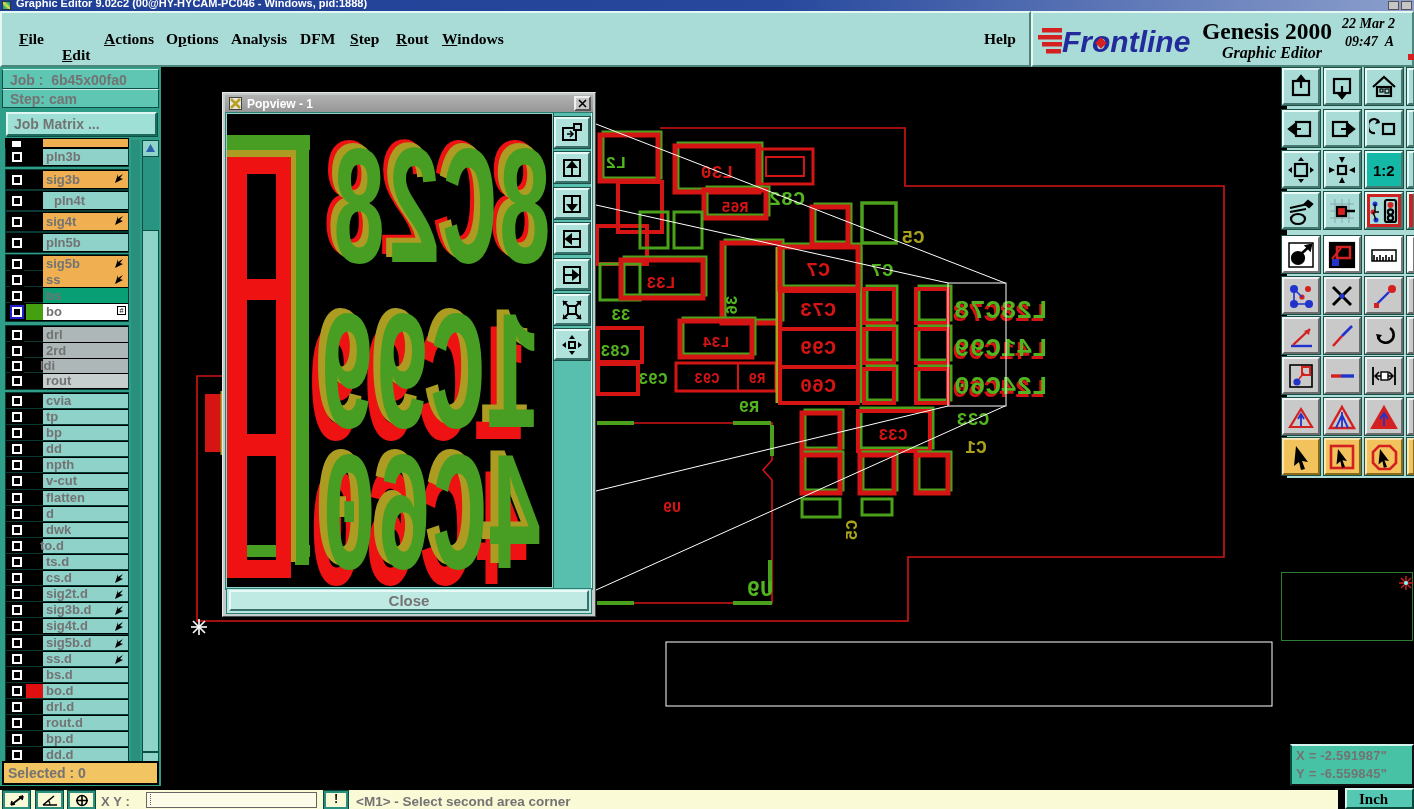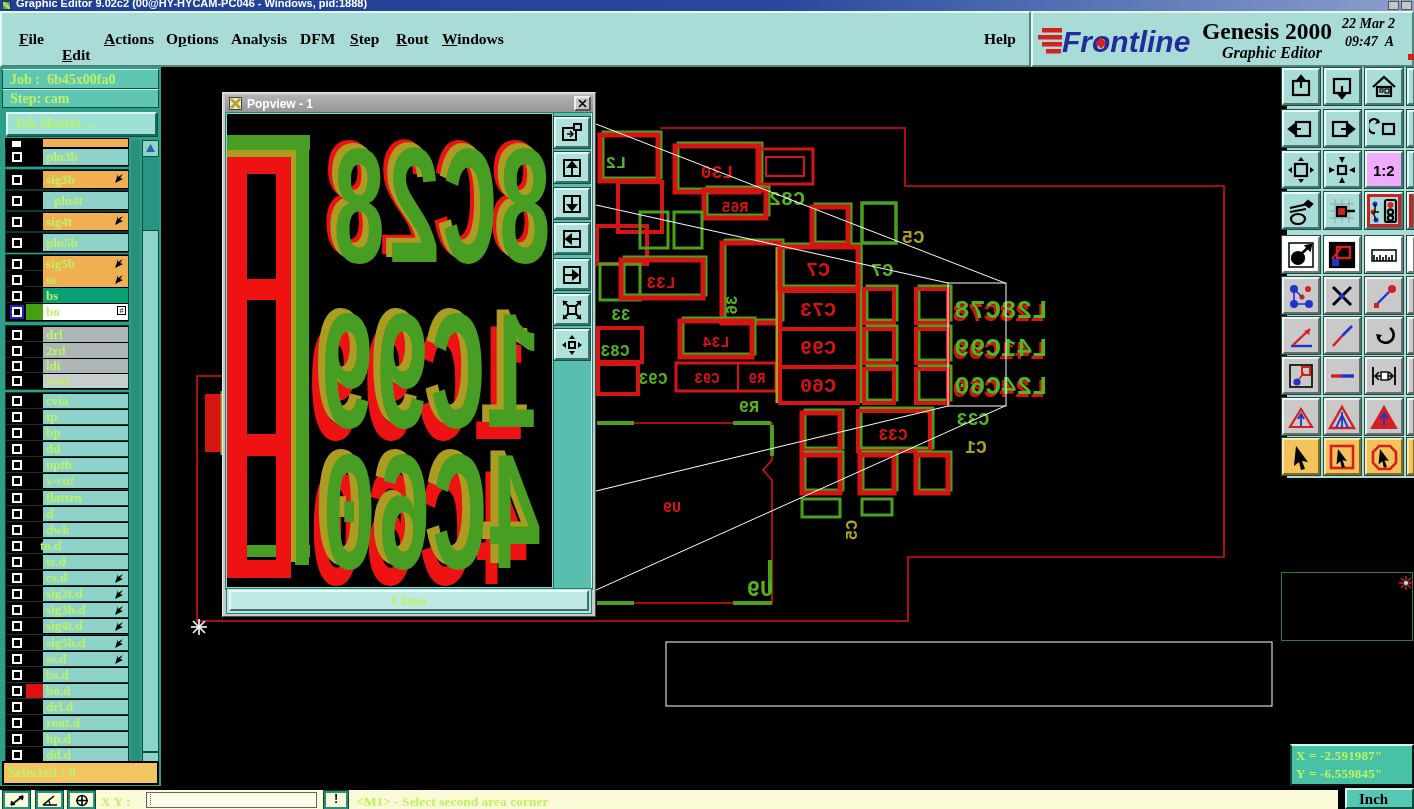--- a/index.html
+++ b/index.html
@@ -1,16 +1,16 @@
 <!DOCTYPE html>
 <html><head><meta charset="utf-8"><style>
 html,body{margin:0;padding:0;width:1414px;height:809px;background:#000;overflow:hidden}
 *{box-sizing:border-box}
 .a{position:absolute}
-.mono{font-family:Liberation Serif, serif;font-weight:bold;color:#bef264}
+.mono{font-family:Liberation Sans, sans-serif;font-weight:bold;color:#737373}
 </style></head><body>
 
 <div class="a" style="left:0;top:0;width:1414px;height:11px;background:linear-gradient(90deg,#1e3f95 0%,#27489d 55%,#8c9fcc 100%)"></div>
 <div class="a" style="left:2px;top:1px;width:9px;height:9px;background:#d8d8c8;border:1px solid #333;"></div>
 <div class="a" style="left:3px;top:2px;width:7px;height:7px;background:linear-gradient(45deg,#2a8 20%,#dd4 50%,#2a8 80%)"></div>
 <div class="a" style="left:16px;top:-3px;width:900px;height:14px;color:#fff;font-family:Liberation Sans,sans-serif;font-weight:bold;font-size:11px;">Graphic Editor 9.02c2 (00@HY-HYCAM-PC046 - Windows, pid:1888)</div>
 <div class="a" style="left:1388px;top:1px;width:11px;height:9px;background:#c6c6c6;border:1px solid #555;"></div>
 <div class="a" style="left:1401px;top:1px;width:11px;height:9px;background:#c6c6c6;border:1px solid #555;"></div>
 <div class="a" style="left:0;top:11px;width:1031px;height:56px;background:#a9dcd7;border:2px solid;border-color:#e3f7f3 #4e857b #4e857b #e3f7f3"></div>
 <div class="a" style="left:1031px;top:11px;width:383px;height:56px;background:#a9dcd7;border:2px solid;border-color:#e3f7f3 #4e857b #4e857b #e3f7f3"></div>
@@ -125,21 +125,21 @@
 <div class="a mono" style="left:46px;top:304px;font-size:13px;line-height:15px;">bo</div>
 <div class="a" style="left:117px;top:306px;width:9px;height:9px;border:1px solid #000;background:#fff;font-size:7px;line-height:8px;text-align:center;font-family:Liberation Mono,monospace;">#</div>
 <div class="a" style="left:10px;top:328px;width:14px;height:14px;background:#fff;border:2px solid #000;box-shadow:inset 0 0 0 2px #fff, inset 0 0 0 5px #000;"></div>
 <div class="a" style="left:43px;top:327px;width:85px;height:15px;background:#aeb7b7;"></div>
 <div class="a mono" style="left:46px;top:327px;font-size:13px;line-height:15px;">drl</div>
 <div class="a" style="left:10px;top:344px;width:14px;height:14px;background:#fff;border:2px solid #000;box-shadow:inset 0 0 0 2px #fff, inset 0 0 0 5px #000;"></div>
 <div class="a" style="left:43px;top:343px;width:85px;height:15px;background:#aeb7b7;"></div>
 <div class="a mono" style="left:46px;top:343px;font-size:13px;line-height:15px;">2rd</div>
 <div class="a" style="left:10px;top:359px;width:14px;height:14px;background:#fff;border:2px solid #000;box-shadow:inset 0 0 0 2px #fff, inset 0 0 0 5px #000;"></div>
 <div class="a" style="left:43px;top:359px;width:85px;height:14px;background:#aeb7b7;"></div>
-<div class="a mono" style="left:46px;top:358px;font-size:13px;line-height:15px;">ldi</div>
+<div class="a mono" style="left:40px;top:358px;font-size:13px;line-height:15px;">ldi</div>
 <div class="a" style="left:10px;top:374px;width:14px;height:14px;background:#fff;border:2px solid #000;box-shadow:inset 0 0 0 2px #fff, inset 0 0 0 5px #000;"></div>
 <div class="a" style="left:43px;top:374px;width:85px;height:14px;background:#c6cece;"></div>
 <div class="a mono" style="left:46px;top:373px;font-size:13px;line-height:15px;">rout</div>
 <div class="a" style="left:10px;top:394px;width:14px;height:14px;background:#fff;border:2px solid #000;box-shadow:inset 0 0 0 2px #fff, inset 0 0 0 5px #000;"></div>
 <div class="a" style="left:43px;top:394px;width:85px;height:14px;background:#8fd2ca;"></div>
 <div class="a mono" style="left:46px;top:393px;font-size:13px;line-height:15px;">cvia</div>
 <div class="a" style="left:10px;top:410px;width:14px;height:14px;background:#fff;border:2px solid #000;box-shadow:inset 0 0 0 2px #fff, inset 0 0 0 5px #000;"></div>
 <div class="a" style="left:43px;top:410px;width:85px;height:14px;background:#8fd2ca;"></div>
 <div class="a mono" style="left:46px;top:409px;font-size:13px;line-height:15px;">tp</div>
 <div class="a" style="left:10px;top:426px;width:14px;height:14px;background:#fff;border:2px solid #000;box-shadow:inset 0 0 0 2px #fff, inset 0 0 0 5px #000;"></div>
@@ -459,21 +459,21 @@
     </svg></div>
 <div class="a" style="left:1406.5px;top:110px;width:8px;height:37px;background:#a9dcd7;border:2px solid;border-color:#eafcf8 #47786f #47786f #eafcf8;outline:1px solid #1a5048;text-align:center;padding-top:2px;overflow:hidden;"></div>
 <div class="a" style="left:1282px;top:151px;width:37.5px;height:37px;background:#a9dcd7;border:2px solid;border-color:#eafcf8 #47786f #47786f #eafcf8;outline:1px solid #1a5048;text-align:center;padding-top:2px;overflow:hidden;"><svg width="30" height="30" viewBox="0 0 30 30" fill="none" stroke="#000" stroke-width="2.2">
       <rect x="9" y="9" width="12" height="12"></rect>
       <path d="M15 2 L18 6 L12 6 Z M15 28 L18 24 L12 24 Z M2 15 L6 12 L6 18 Z M28 15 L24 12 L24 18 Z" fill="#000" stroke="none"></path>
     </svg></div>
 <div class="a" style="left:1323.5px;top:151px;width:37.5px;height:37px;background:#a9dcd7;border:2px solid;border-color:#eafcf8 #47786f #47786f #eafcf8;outline:1px solid #1a5048;text-align:center;padding-top:2px;overflow:hidden;"><svg width="30" height="30" viewBox="0 0 30 30" fill="none" stroke="#000" stroke-width="2.2">
       <rect x="11" y="11" width="8" height="8"></rect>
       <path d="M12 2 H18 L15 8 Z M12 28 H18 L15 22 Z M2 12 V18 L8 15 Z M28 12 V18 L22 15 Z" fill="#000" stroke="none"></path>
     </svg></div>
-<div class="a" style="left:1365px;top:151px;width:37.5px;height:37px;background:#f0abfc;border:2px solid;border-color:#eafcf8 #47786f #47786f #eafcf8;outline:1px solid #1a5048;text-align:center;padding-top:2px;overflow:hidden;"><svg width="30" height="30" viewBox="0 0 30 30" fill="none" stroke="#000" stroke-width="2.2">
+<div class="a" style="left:1365px;top:151px;width:37.5px;height:37px;background:#14b8a6;border:2px solid;border-color:#eafcf8 #47786f #47786f #eafcf8;outline:1px solid #1a5048;text-align:center;padding-top:2px;overflow:hidden;"><svg width="30" height="30" viewBox="0 0 30 30" fill="none" stroke="#000" stroke-width="2.2">
       <text x="4" y="21" font-family="Liberation Sans" font-weight="bold" font-size="15" fill="#000" stroke="none">1:2</text>
     </svg></div>
 <div class="a" style="left:1406.5px;top:151px;width:8px;height:37px;background:#a9dcd7;border:2px solid;border-color:#eafcf8 #47786f #47786f #eafcf8;outline:1px solid #1a5048;text-align:center;padding-top:2px;overflow:hidden;"></div>
 <div class="a" style="left:1282px;top:192px;width:37.5px;height:37px;background:#a9dcd7;border:2px solid;border-color:#eafcf8 #47786f #47786f #eafcf8;outline:1px solid #1a5048;text-align:center;padding-top:2px;overflow:hidden;"><svg width="30" height="30" viewBox="0 0 30 30" fill="none" stroke="#000" stroke-width="2.2">
       <path d="M4 12 L22 8 M4 16 L20 13" stroke-width="2"></path>
       <ellipse cx="12" cy="23" rx="7" ry="5"></ellipse>
       <path d="M22 5 l4 3 -3 3 -4 -3 Z" fill="#000"></path>
     </svg></div>
 <div class="a" style="left:1323.5px;top:192px;width:37.5px;height:37px;background:#a9dcd7;border:2px solid;border-color:#eafcf8 #47786f #47786f #eafcf8;outline:1px solid #1a5048;text-align:center;padding-top:2px;overflow:hidden;"><svg width="30" height="30" viewBox="0 0 30 30" fill="none" stroke="#000" stroke-width="2.2">
       <path d="M3 8 H27 M3 15 H27 M3 22 H27 M8 3 V27 M15 3 V27 M22 3 V27" stroke="#8aa" stroke-width="1"></path>

